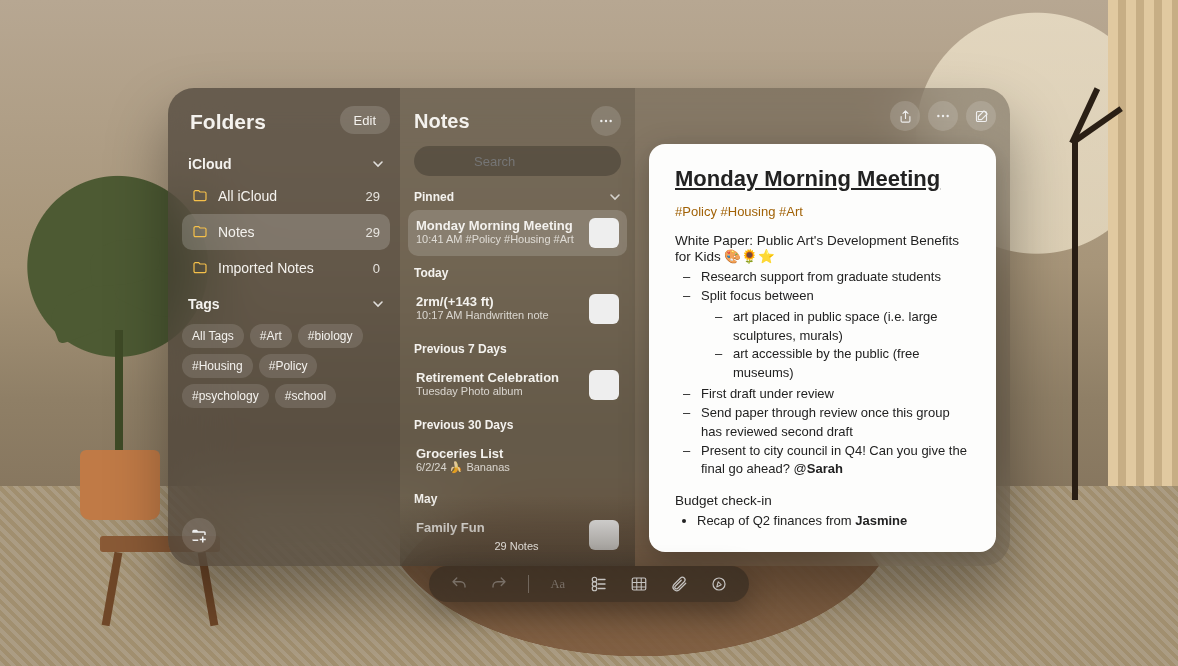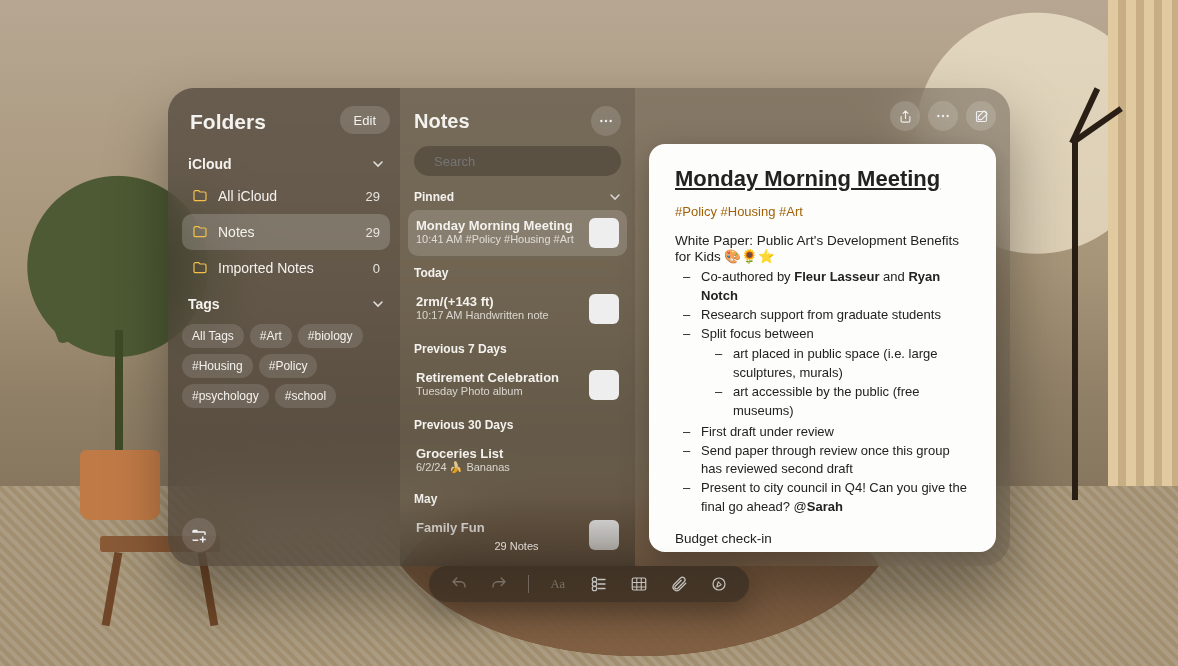--- a/index.html
+++ b/index.html
@@ -70,21 +70,21 @@
     background:rgba(255,255,255,.12);display:flex;align-items:center;justify-content:center;cursor:pointer;}
 
   
   .mid-head{display:flex;align-items:center;justify-content:space-between;
     padding:18px 14px 8px;}
   .mid-title{font-size:20px;font-weight:700;}
   .circ{width:30px;height:30px;border-radius:50%;background:rgba(255,255,255,.14);
     display:flex;align-items:center;justify-content:center;cursor:pointer;}
   .search{margin:2px 14px 6px;height:30px;border-radius:15px;
     background:rgba(0,0,0,.22);display:flex;align-items:center;gap:8px;padding:0 10px;}
-  .search input{flex:1;background:none;border:none;outline:none;color:#0f766e;font-size:13px;}
+  .search input{flex:1;background:none;border:none;outline:none;color:#0f766e;font-size:13px;margin-left:40px;}
   .mic{width:14px;height:14px;opacity:.7;}
   .group{padding:8px 14px 4px;font-size:12px;font-weight:700;display:flex;align-items:center;justify-content:space-between;}
   .group .chev{width:12px;height:12px;opacity:.7;}
   .note{margin:2px 8px;padding:8px 8px;border-radius:10px;display:flex;gap:8px;cursor:pointer;}
   .note.sel{background:rgba(255,255,255,.16);}
   .note-main{flex:1;overflow:hidden;}
   .note-title{font-size:13px;font-weight:600;white-space:nowrap;overflow:hidden;text-overflow:ellipsis;}
   .note-sub{font-size:11px;opacity:.8;white-space:nowrap;overflow:hidden;text-overflow:ellipsis;}
   .thumb{width:30px;height:30px;border-radius:6px;background:#eee;flex:none;}
   .note-count{position:absolute;bottom:14px;left:0;right:2px;text-align:center;font-size:11px;opacity:.85;}
@@ -302,21 +302,20 @@
             <path d="M14 4l6 6-9 9H5v-6z" fill="#eee" opacity=".001"></path>
             <path d="M16 3l5 5-9 9h-5v-5z" stroke="#eee" stroke-width="1.8" fill="none" stroke-linejoin="round"></path>
           </svg>
       </div>
     </div>
     <div class="paper">
       <h1 class="p-title">Monday Morning Meeting</h1>
       <div class="p-tags">#Policy #Housing #Art</div>
       <div class="p-h">White Paper: Public Art's Development Benefits for Kids 🎨🌻⭐️</div>
       <ul class="dash" id="wp-list">
-          <li>Co-authored by <b>Fleur Lasseur</b> and <b>Ryan Notch</b></li>
           <li>Research support from graduate students</li>
           <li>Split focus between<ul class="dash">
               <li>art placed in public space (i.e. large sculptures, murals)</li>
               <li>art accessible by the public (free museums)</li>
             </ul></li>
           <li>First draft under review</li>
           <li>Send paper through review once this group has reviewed second draft</li>
           <li>Present to city council in Q4! Can you give the final go ahead? @<b>Sarah</b></li>
         </ul>
       <div class="p-h" style="margin-top:14px;">Budget check-in</div>

